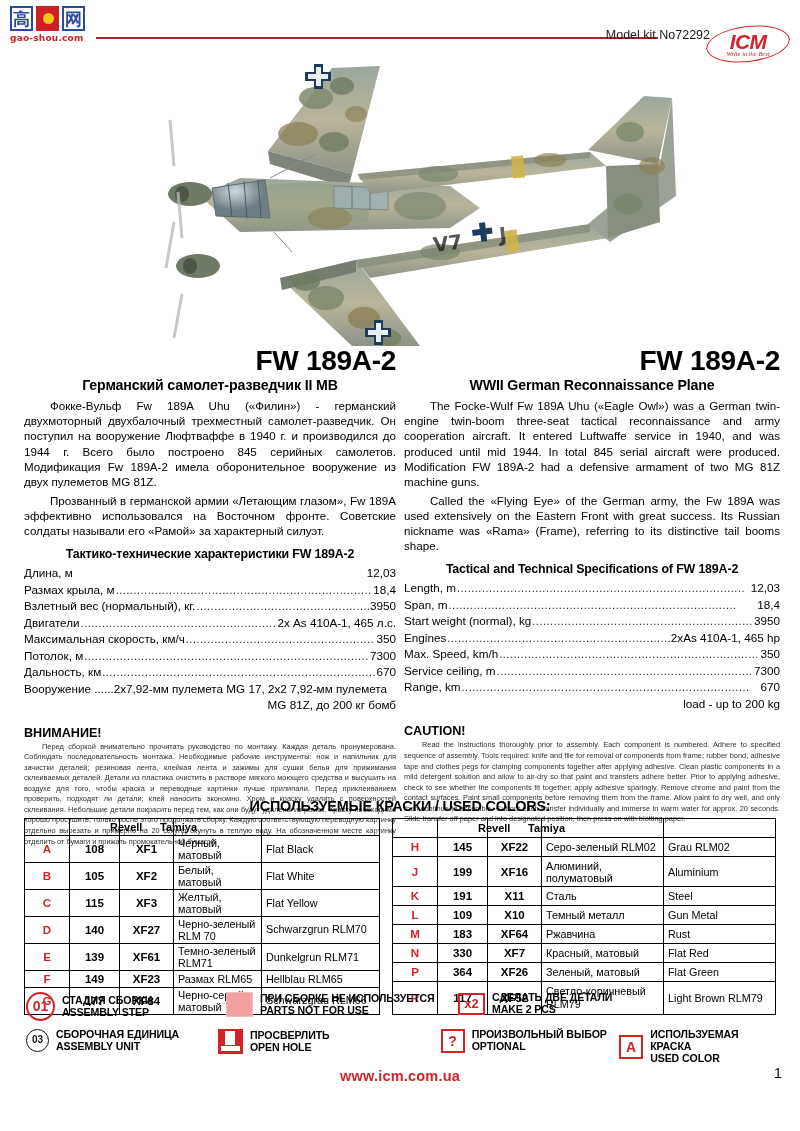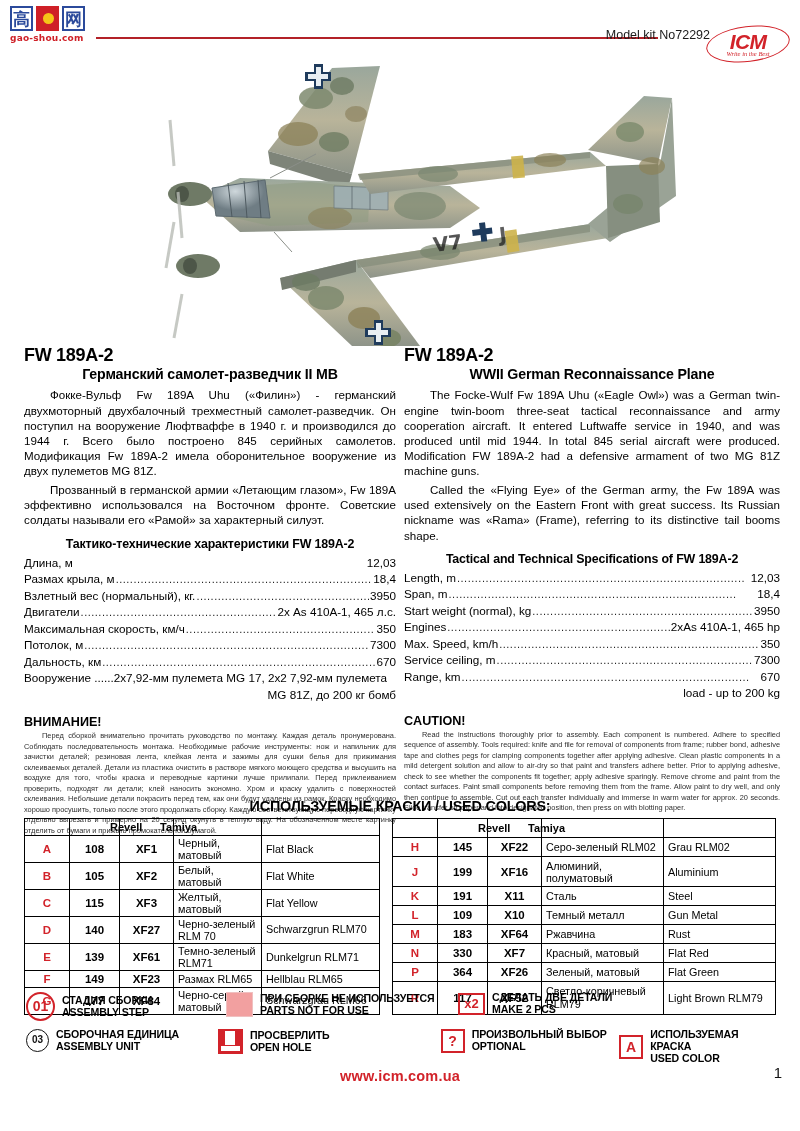--- a/index.html
+++ b/index.html
@@ -54,21 +54,21 @@
   }
 
   
   .hero { position: absolute; left: 120px; top: 46px; width: 570px; height: 300px; }
   .hero svg { display: block; }
 
   
   .col-l { position: absolute; left: 24px; top: 346px; width: 372px; }
   .col-r { position: absolute; left: 404px; top: 346px; width: 376px; }
   .big-title {
-    text-align: left; font-size: 18px; font-weight: bold;
+    text-align: right; font-size: 28px; font-weight: bold;
     letter-spacing: -.3px; line-height: 1.08;
   }
   .sub-title {
     text-align: center; font-size: 14.2px; font-weight: bold; margin-top: 1px;
     letter-spacing: -.15px;
   }
   .body-p {
     margin-top: 5px; font-size: 11.6px; line-height: 1.305;
     text-align: justify; text-indent: 26px; hyphens: none;
   }

